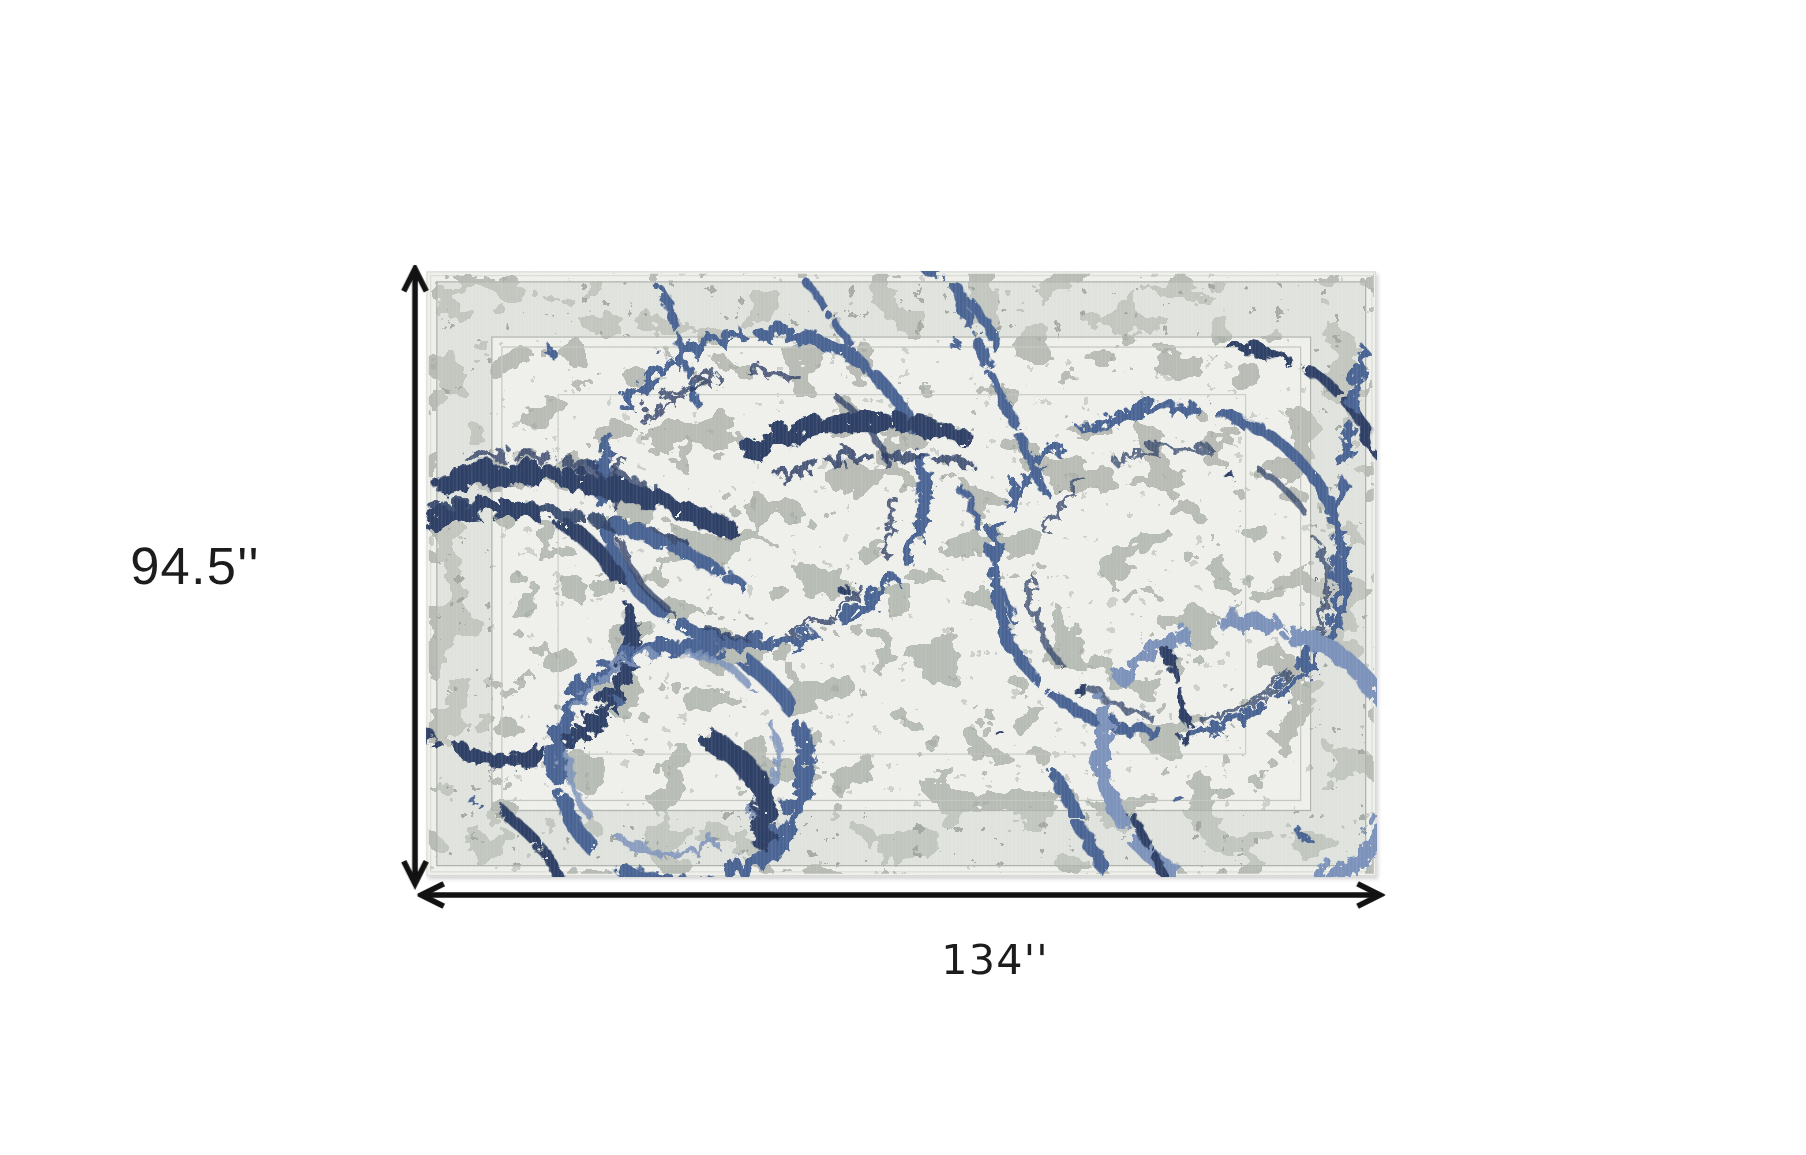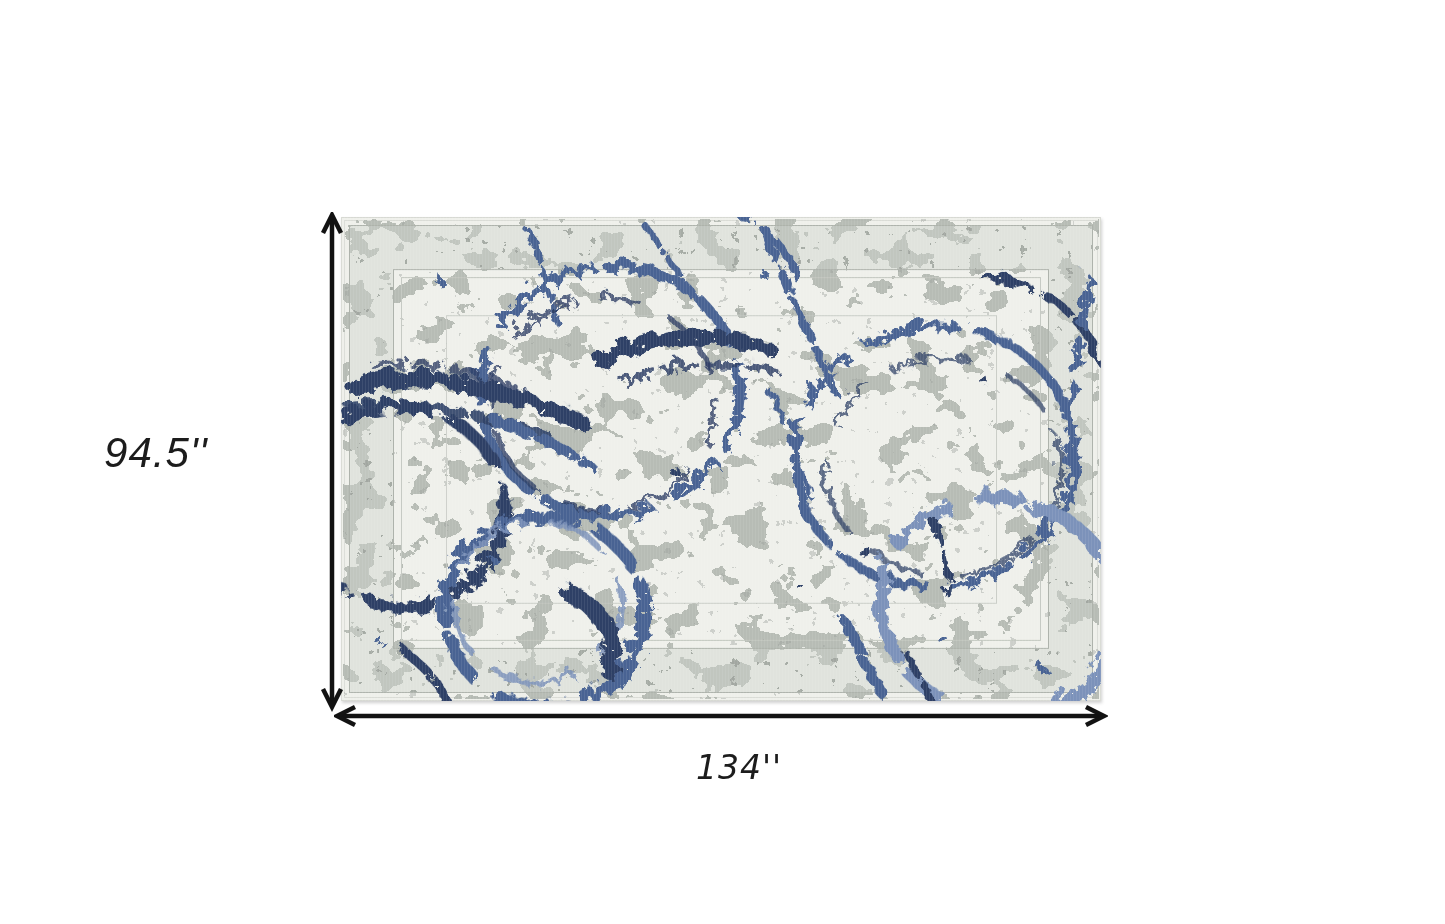--- a/index.html
+++ b/index.html
@@ -1,21 +1,20 @@
 <!DOCTYPE html>
 <html style="--arrow: #121212; --label-text: #1c1c1c; --rug-base: #eff0eb; --rug-gray: #aeb3ac; --rug-border-gray: #cfd2cc; --blue-dark: #2e4066; --blue-mid: #4a6493; --blue-light: #7b92ba;"><head>
 <meta charset="utf-8">
 <style>
   * { margin:0; padding:0; box-sizing:border-box; }
   html, body { background:#ffffff; }
   .stage {
     position:relative; width:1445px; height:924px;
     background:#ffffff; overflow:hidden;
     font-family:"Liberation Sans", sans-serif;
-    font-style:italic;
   }
   
   .rug-wrap {
     position:absolute; left:341px; top:217px; width:760px; height:484px;
     box-shadow:1px 2px 3px rgba(90,90,90,.28);
     background:var(--rug-base,#eff0eb);
   }
   .rug-svg { display:block; width:100%; height:100%; }
   .rug-wrap::after {
     content:""; position:absolute; inset:0; pointer-events:none;
@@ -44,21 +43,21 @@
   
   .dim-label {
     position:absolute; color:var(--label-text,#1c1c1c);
     text-align:center; line-height:1; white-space:nowrap;
   }
   .height-label {
     left:76px; top:432px; width:160px; font-size:42px;
     font-family:"Liberation Sans", sans-serif; letter-spacing:1px;
   }
   .width-label {
-    left:659px; top:751px; width:160px; font-size:33px;
+    left:716px; top:751px; width:160px; font-size:33px;
     font-family:"DejaVu Sans", sans-serif; letter-spacing:1px;
   }
 </style>
 </head>
 <body>
 
 <div class="stage">
 
   <div class="rug-wrap" role="img" aria-label="Distressed cream and gray oriental area rug overlaid with abstract blue paint rings and splatter">
     <svg class="rug-svg" viewBox="0 0 760 483" preserveAspectRatio="none">

